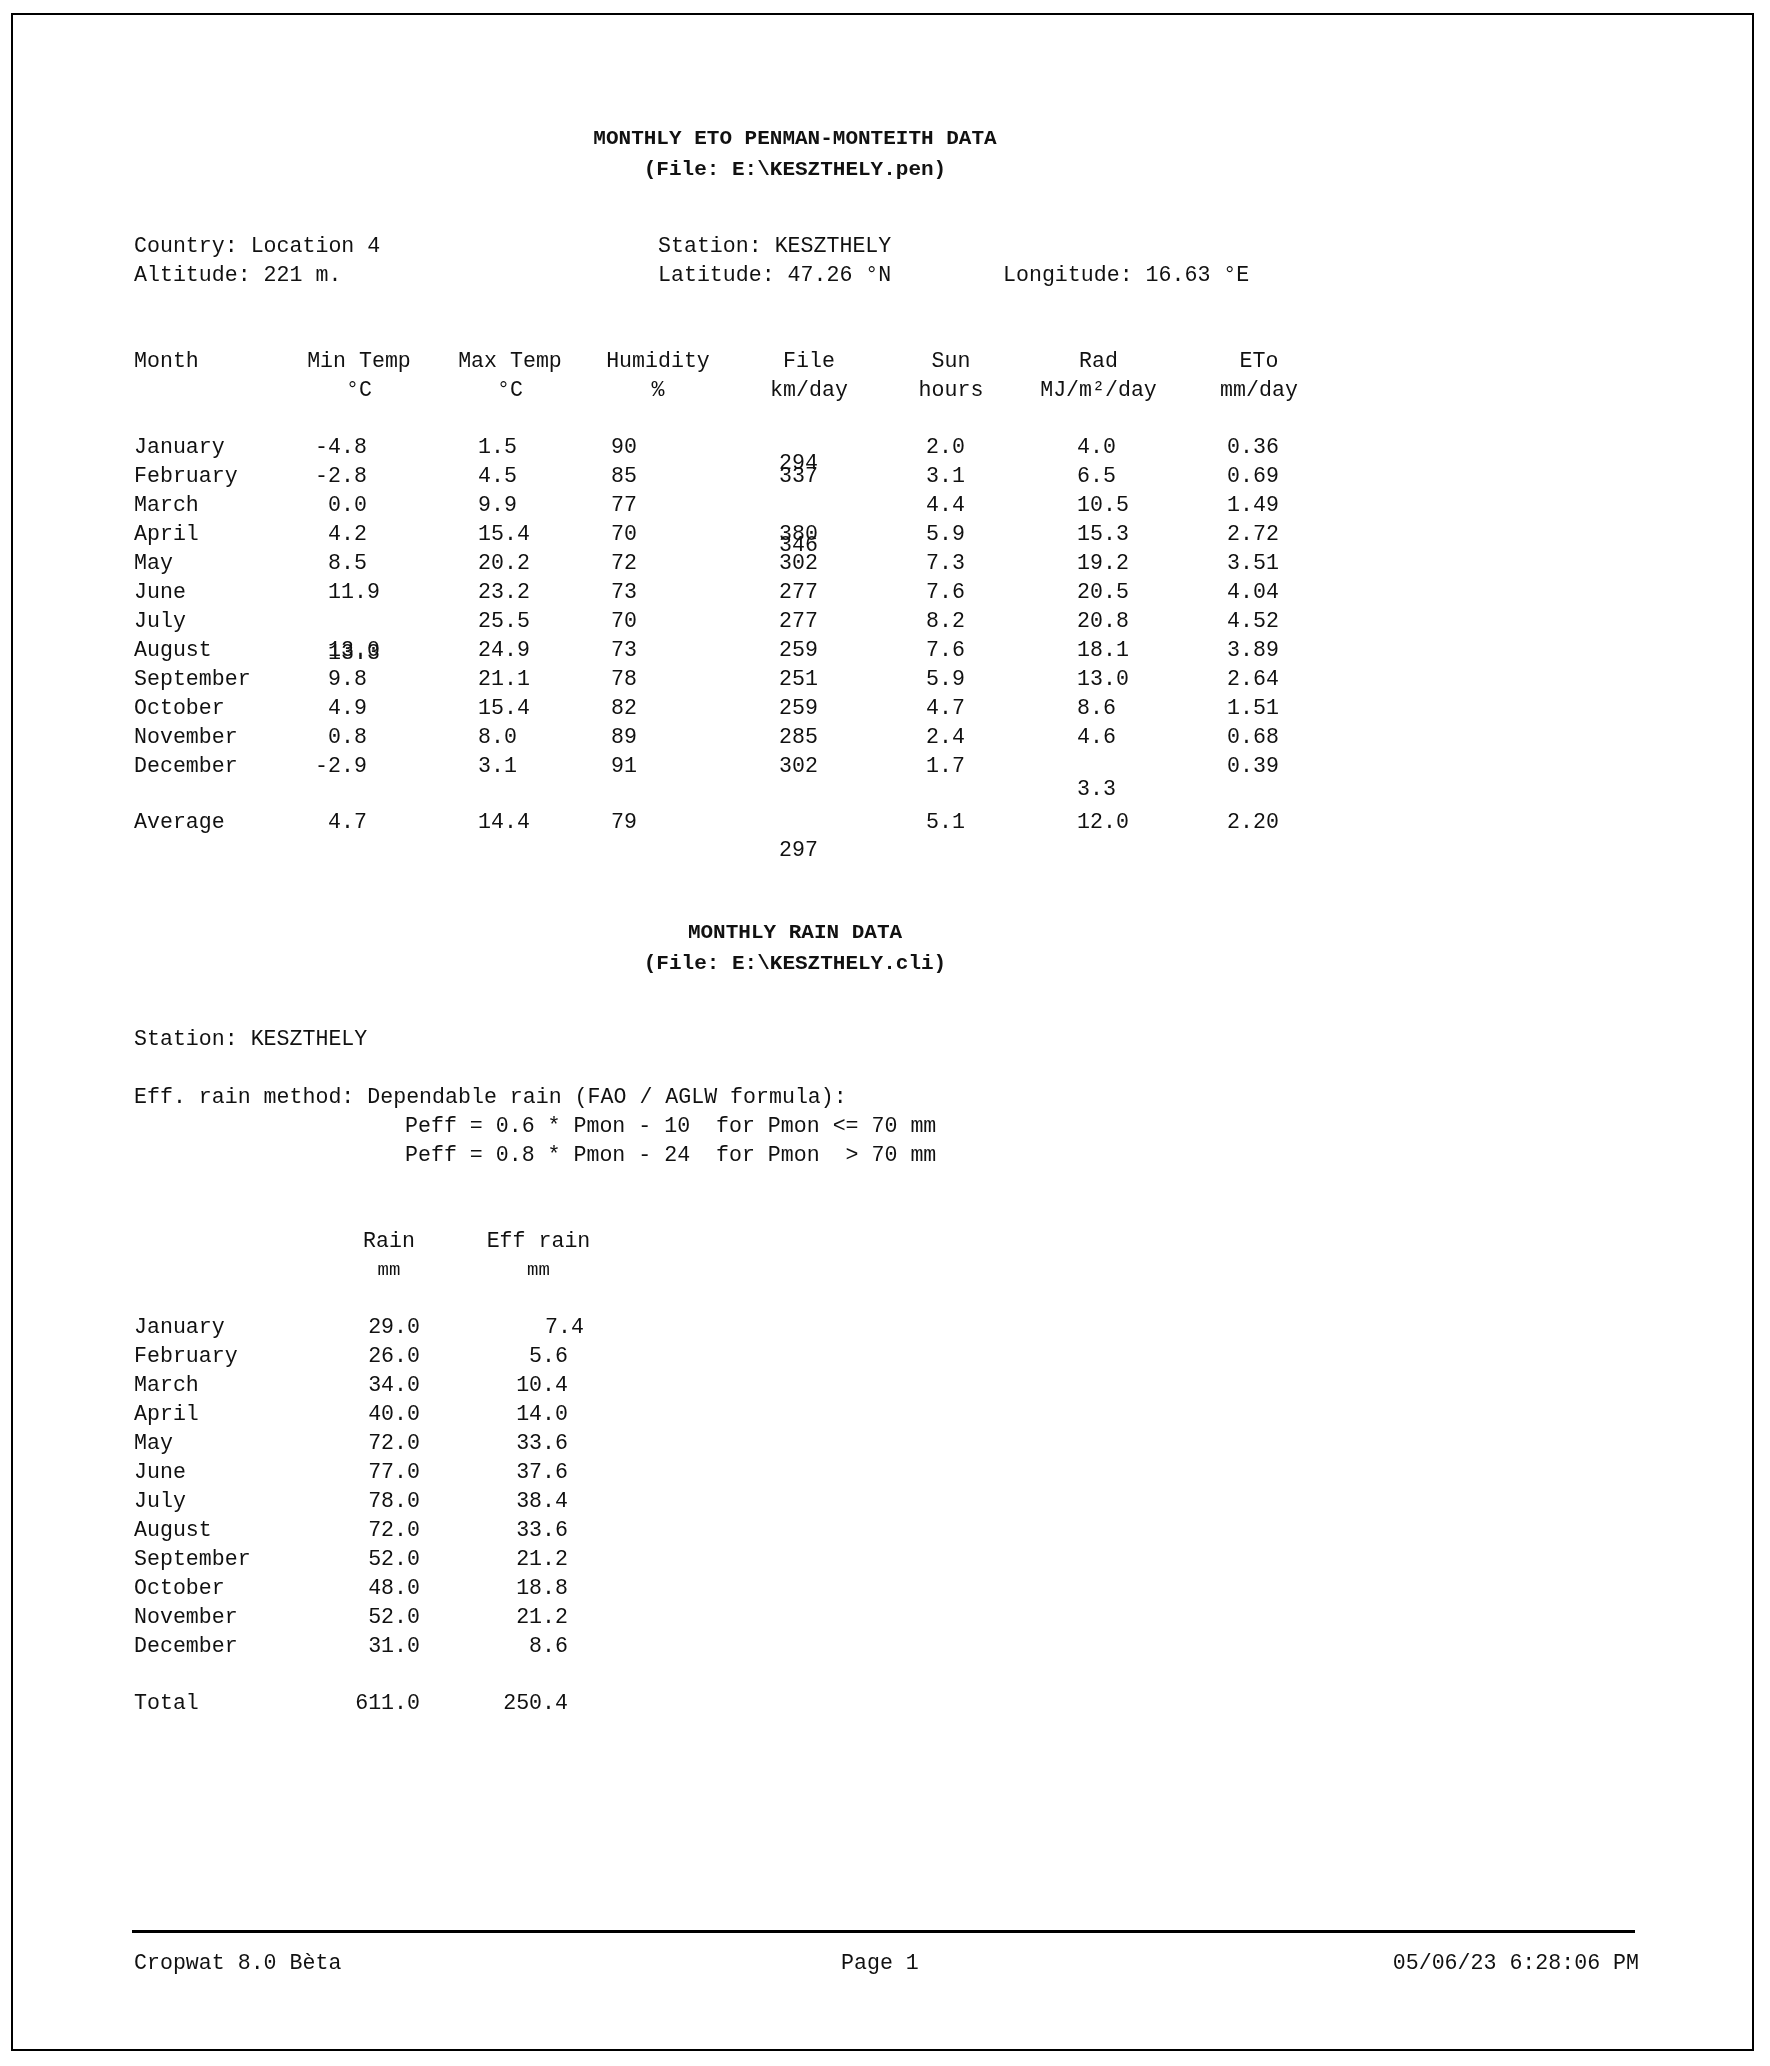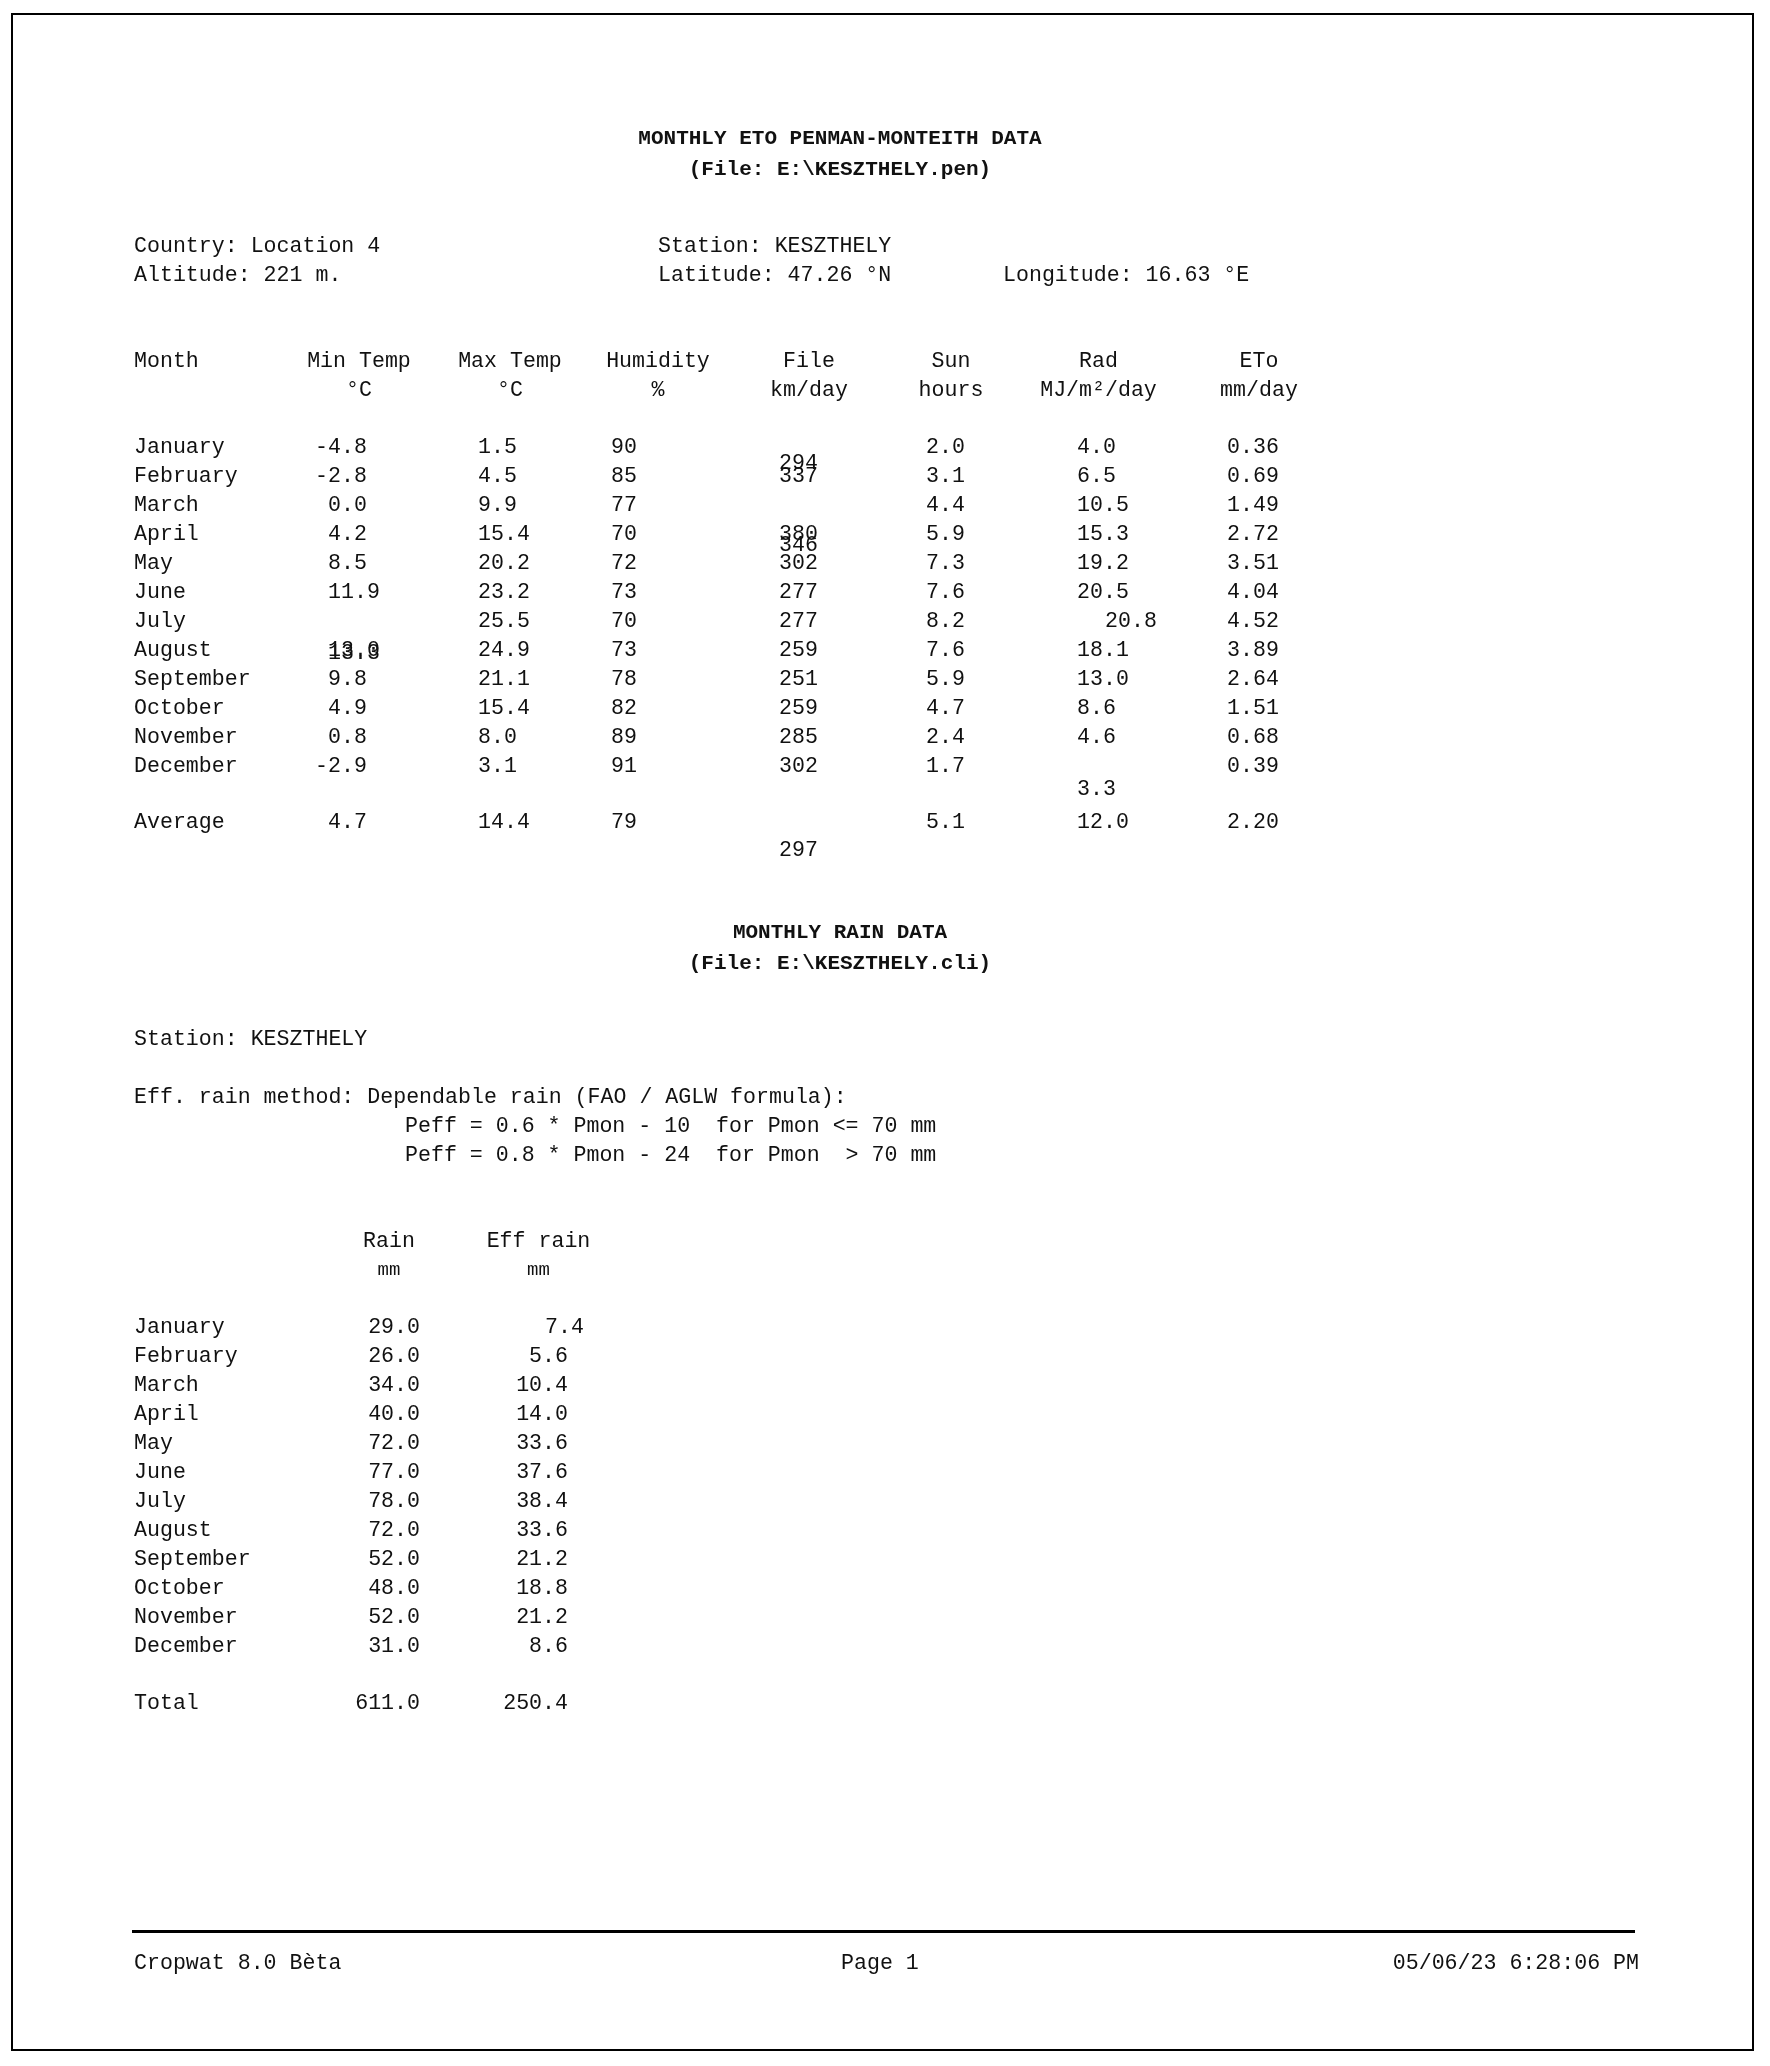--- a/index.html
+++ b/index.html
@@ -33,21 +33,20 @@
     .title {
       position: absolute;
       left: 0;
       width: 1590px;
       text-align: center;
       font-weight: bold;
       font-size: 21px;
       line-height: 31px;
       white-space: pre;
       font-family: "Liberation Mono", "DejaVu Sans Mono", monospace;
-      padding-left: 45px;
     }
     .col {
       position: absolute;
       white-space: pre;
       font-size: 21.6px;
       line-height: 29px;
     }
     .right { text-align: right; }
     .center { text-align: center; }
     .footer-rule {
@@ -161,21 +160,21 @@
         <div class="col" style="left: 1077px; top: 578px;">20.5</div>
         <div class="col" style="left: 1227px; top: 578px;">4.04</div>
       </div>
       <div>
         <div class="col" style="left: 134px; top: 607px;">July</div>
         <div class="col" style="left: 328px; top: 639px;">13.3</div>
         <div class="col" style="left: 478px; top: 607px;">25.5</div>
         <div class="col" style="left: 611px; top: 607px;">70</div>
         <div class="col" style="left: 779px; top: 607px;">277</div>
         <div class="col" style="left: 926px; top: 607px;">8.2</div>
-        <div class="col" style="left: 1077px; top: 607px; margin-left: 28px;">20.8</div>
+        <div class="col" style="left: 1077px; top: 607px;">20.8</div>
         <div class="col" style="left: 1227px; top: 607px;">4.52</div>
       </div>
       <div>
         <div class="col" style="left: 134px; top: 636px;">August</div>
         <div class="col" style="left: 328px; top: 636px;">13.0</div>
         <div class="col" style="left: 478px; top: 636px;">24.9</div>
         <div class="col" style="left: 611px; top: 636px;">73</div>
         <div class="col" style="left: 779px; top: 636px;">259</div>
         <div class="col" style="left: 926px; top: 636px;">7.6</div>
         <div class="col" style="left: 1077px; top: 636px;">18.1</div>

